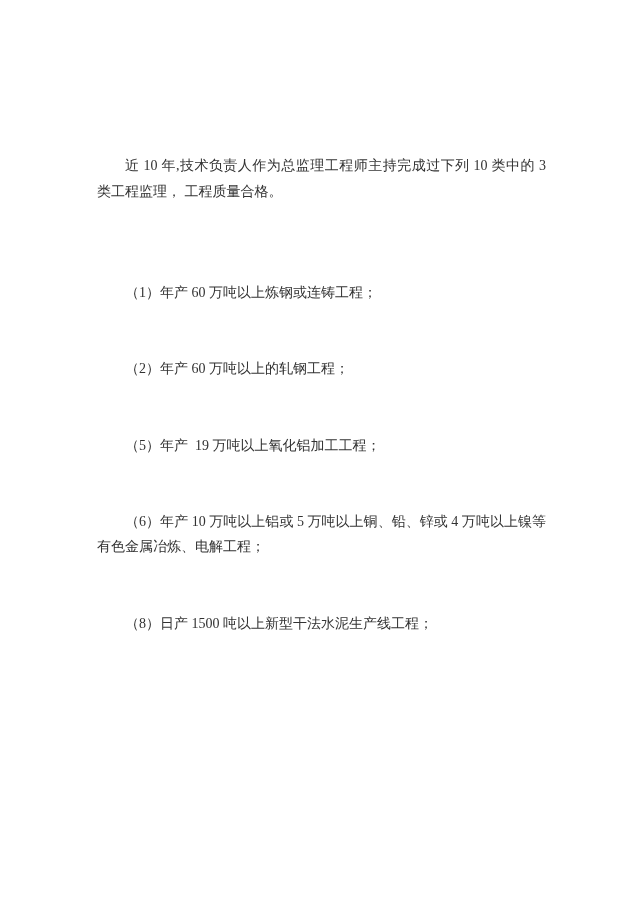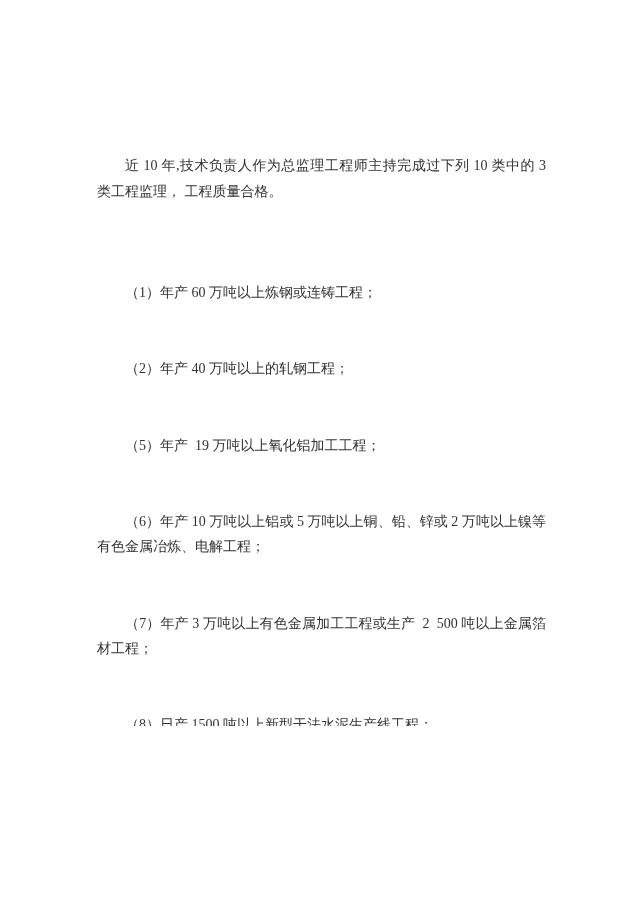--- a/index.html
+++ b/index.html
@@ -43,24 +43,23 @@
 </style>
 </head>
 <body>
 
 <div class="page">
   <div class="content">
 
     <p>近 10 年,技术负责人作为总监理工程师主持完成过下列 10 类中的 3 类工程监理， 工程质量合格。</p>
 
     <p>（1）年产 60 万吨以上炼钢或连铸工程；</p>
-    <p>（2）年产 40 万吨以上的轧钢工程；</p>
+    <p>（2）年产 60 万吨以上的轧钢工程；</p>
     <p>（5）年产  19 万吨以上氧化铝加工工程；</p>
-    <p>（6）年产 10 万吨以上铝或 5 万吨以上铜、铅、锌或 2 万吨以上镍等有色金属冶炼、电解工程；</p>
-    <p>（7）年产 3 万吨以上有色金属加工工程或生产  2  500 吨以上金属箔材工程；</p>
+    <p>（6）年产 10 万吨以上铝或 5 万吨以上铜、铅、锌或 4 万吨以上镍等有色金属冶炼、电解工程；</p>
     <p>（8）日产 1500 吨以上新型干法水泥生产线工程；</p>
     
     
 
     
 
     
     
     
     

